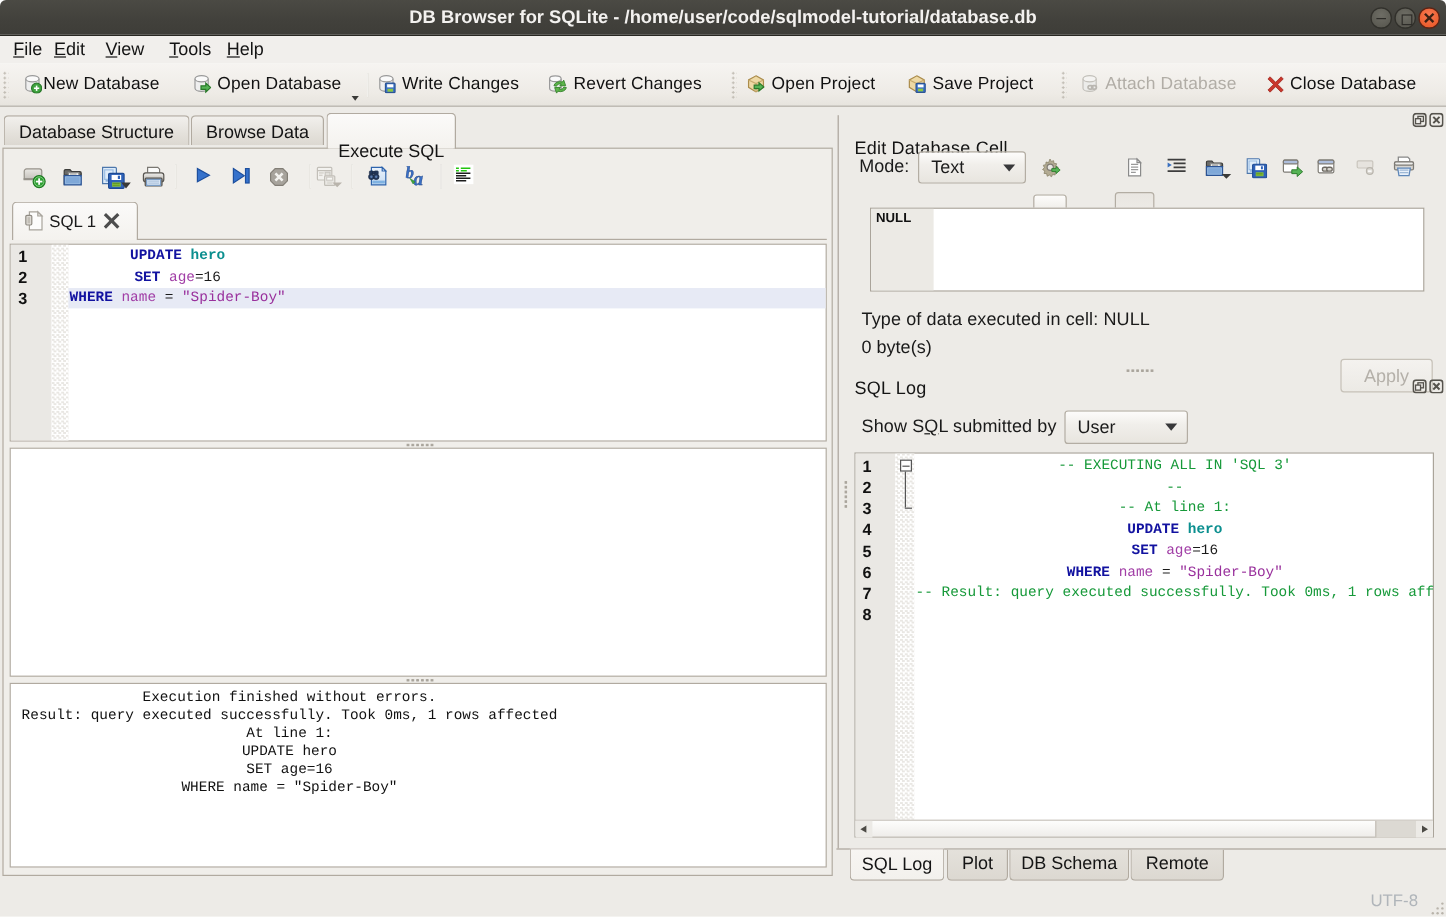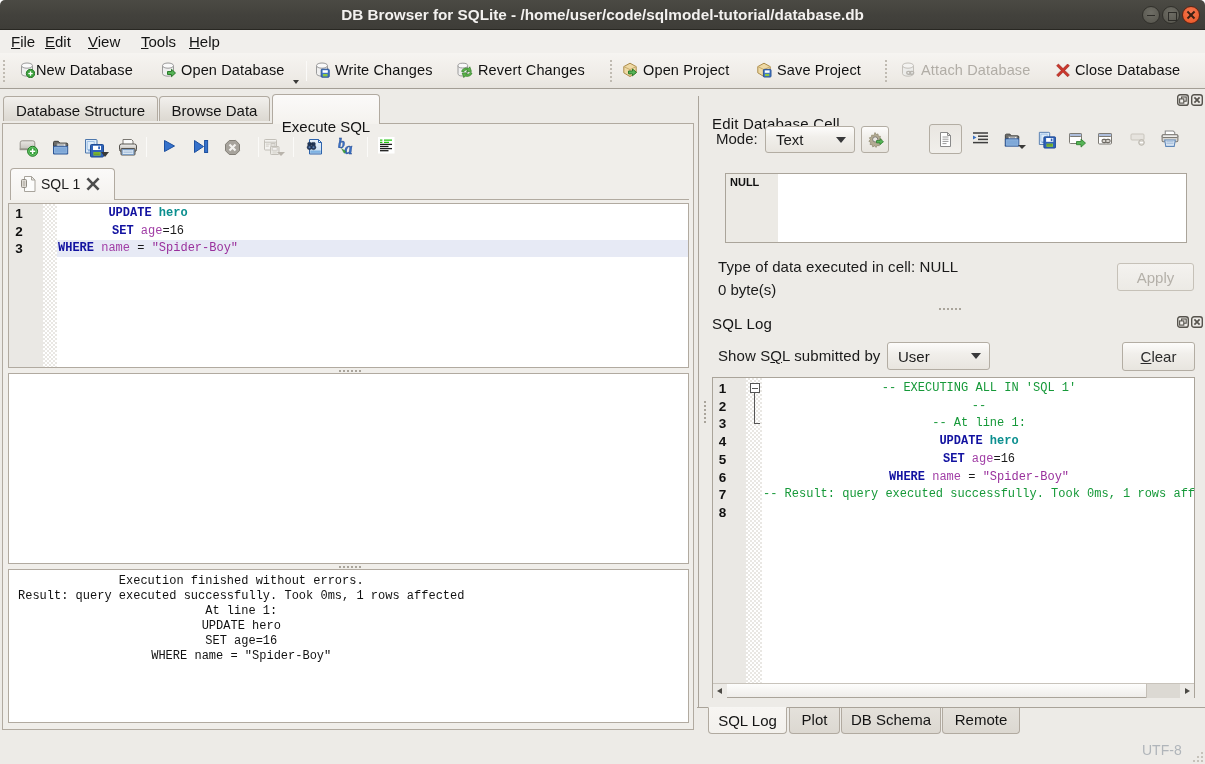--- a/index.html
+++ b/index.html
@@ -52,21 +52,21 @@
   .hatch { background-color:#fff;
     background-image:conic-gradient(#e9e7e3 25%, transparent 25% 50%, #e9e7e3 50% 75%, transparent 75%);
     background-size:4px 4px; }
   .kw { color:#1212a0; font-weight:bold; }
   .tbl { color:#0b8f8f; font-weight:bold; }
   .idn { color:#a13ea6; }
   .str { color:#99309c; }
   .cmt { color:#169939; }
   
   .btn { position:absolute; border:1px solid #b3ada3; border-radius:3px;
-    background:linear-gradient(#fdfcfb,#f1efeb 40%,#e8e5df); text-align:center; color:#2b2b2b; }
+    background:linear-gradient(#fdfcfb,#f1efeb 40%,#e8e5df); text-align:center; color:#2b2b2b;margin-top:36px; }
   .btn.dis { color:#b4b0a9; background:linear-gradient(#f4f2ef,#eceae5); border-color:#c6c1b8; }
   .combo { position:absolute; border:1px solid #b3ada3; border-radius:3px;
     background:linear-gradient(#fdfcfb,#f1efeb 40%,#e8e5df); color:#1c1c1c; }
   .combo .ca { position:absolute; right:8px; top:10px; width:0; height:0;
     border-left:5.5px solid transparent; border-right:5.5px solid transparent; border-top:6.5px solid #38383a; }
   
   .docktitle { position:absolute; font-size:15px; color:#141414; letter-spacing:0.2px; }
 </style>
 </head>
 <body>
@@ -450,21 +450,21 @@
 
   <div class="whitebox" style="left:712px; top:377px; width:483px; height:321px; border-color:#aaa49a;">
     <div style="position:absolute; left:0; top:0; width:33px; height:305px; background:#eae8e4;"></div>
     <div class="hatch" style="position:absolute; left:33px; top:0; width:16px; height:305px;"></div>
     <div class="abs" style="left:0px; top:2px; width:19px; font-weight:bold; font-size:13.5px; line-height:17.7px; color:#111; text-align:center;">1<br>2<br>3<br>4<br>5<br>6<br>7<br>8</div>
 
     <div class="abs" style="left:37px; top:5px; width:10px; height:10px; background:#fff; border:1px solid #555;"></div>
     <div class="abs" style="left:39px; top:9.5px; width:6px; height:1px; background:#555;"></div>
     <div class="abs" style="left:41px; top:15px; width:1px; height:30px; background:#555;"></div>
     <div class="abs" style="left:41px; top:45px; width:6px; height:1px; background:#555;"></div>
-    <pre class="mono" style="position:absolute; left:50px; top:2px; line-height:17.7px;"><span class="cmt">-- EXECUTING ALL IN 'SQL 1'</span>
+    <pre class="mono" style="position:absolute; left:50px; top:2px; line-height:17.7px;"><span class="cmt">-- EXECUTING ALL IN 'SQL 3'</span>
 <span class="cmt">--</span>
 <span class="cmt">-- At line 1:</span>
 <span class="kw">UPDATE</span> <span class="tbl">hero</span>
 <span class="kw">SET</span> <span class="idn">age</span>=16
 <span class="kw">WHERE</span> <span class="idn">name</span> = <span class="str">"Spider-Boy"</span>
 <span class="cmt">-- Result: query executed successfully. Took 0ms, 1 rows aff</span></pre>
 
     <div style="position:absolute; left:0; top:305px; width:481px; height:14px; background:linear-gradient(#fdfdfc,#efedea); border-top:1px solid #c8c3bb;">
       <div style="position:absolute; left:0; top:0; width:14px; height:14px; background:#eceae6;">
         <div style="position:absolute; left:4px; top:3.5px; width:0; height:0; border-top:3.5px solid transparent; border-bottom:3.5px solid transparent; border-right:5px solid #4c4a45;"></div>

